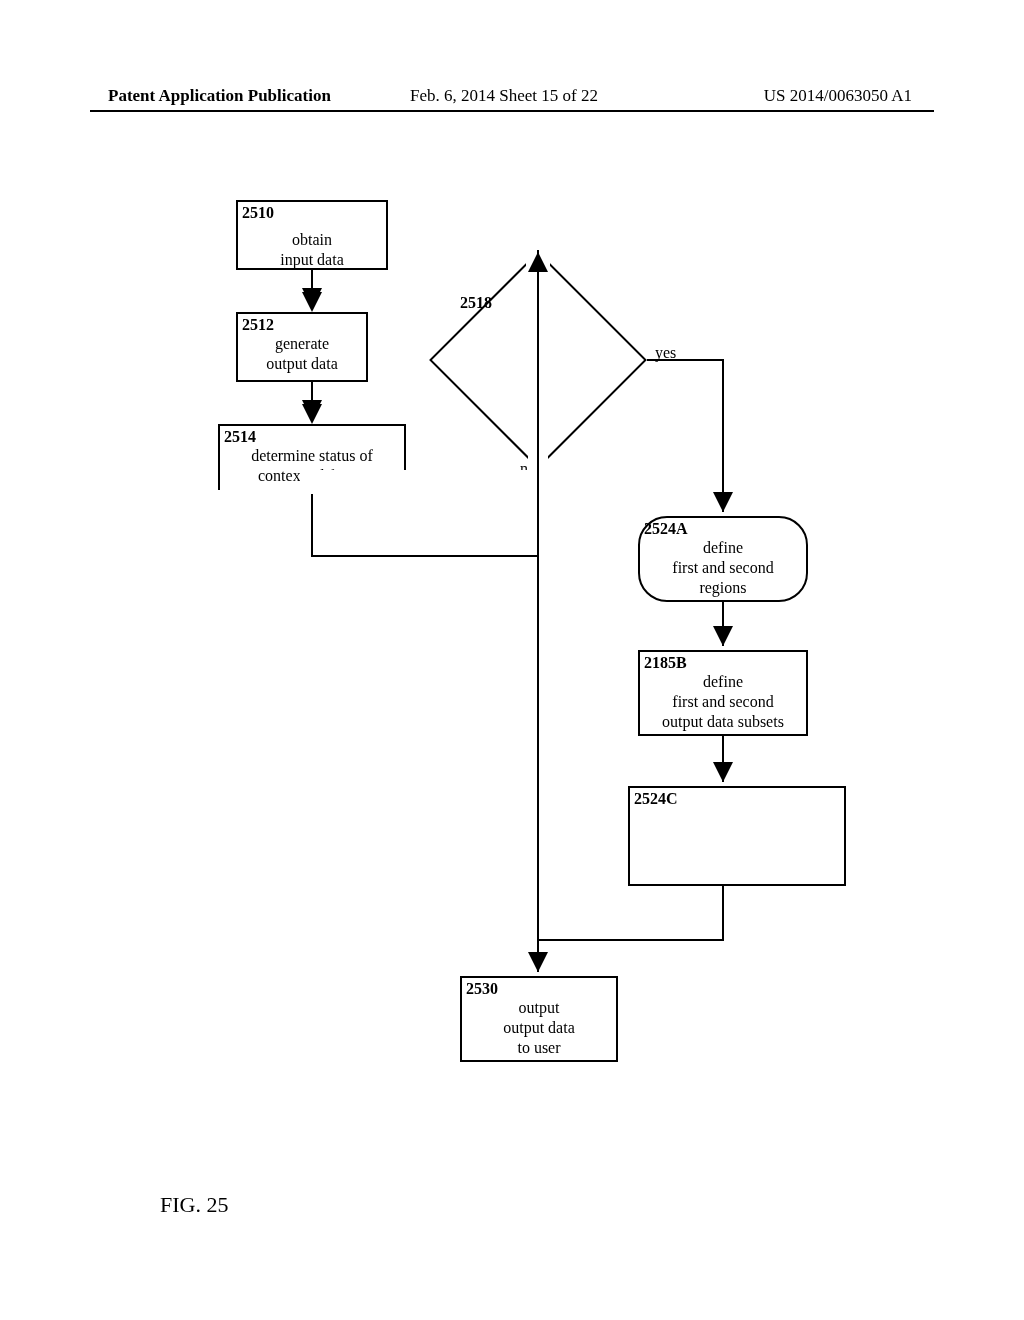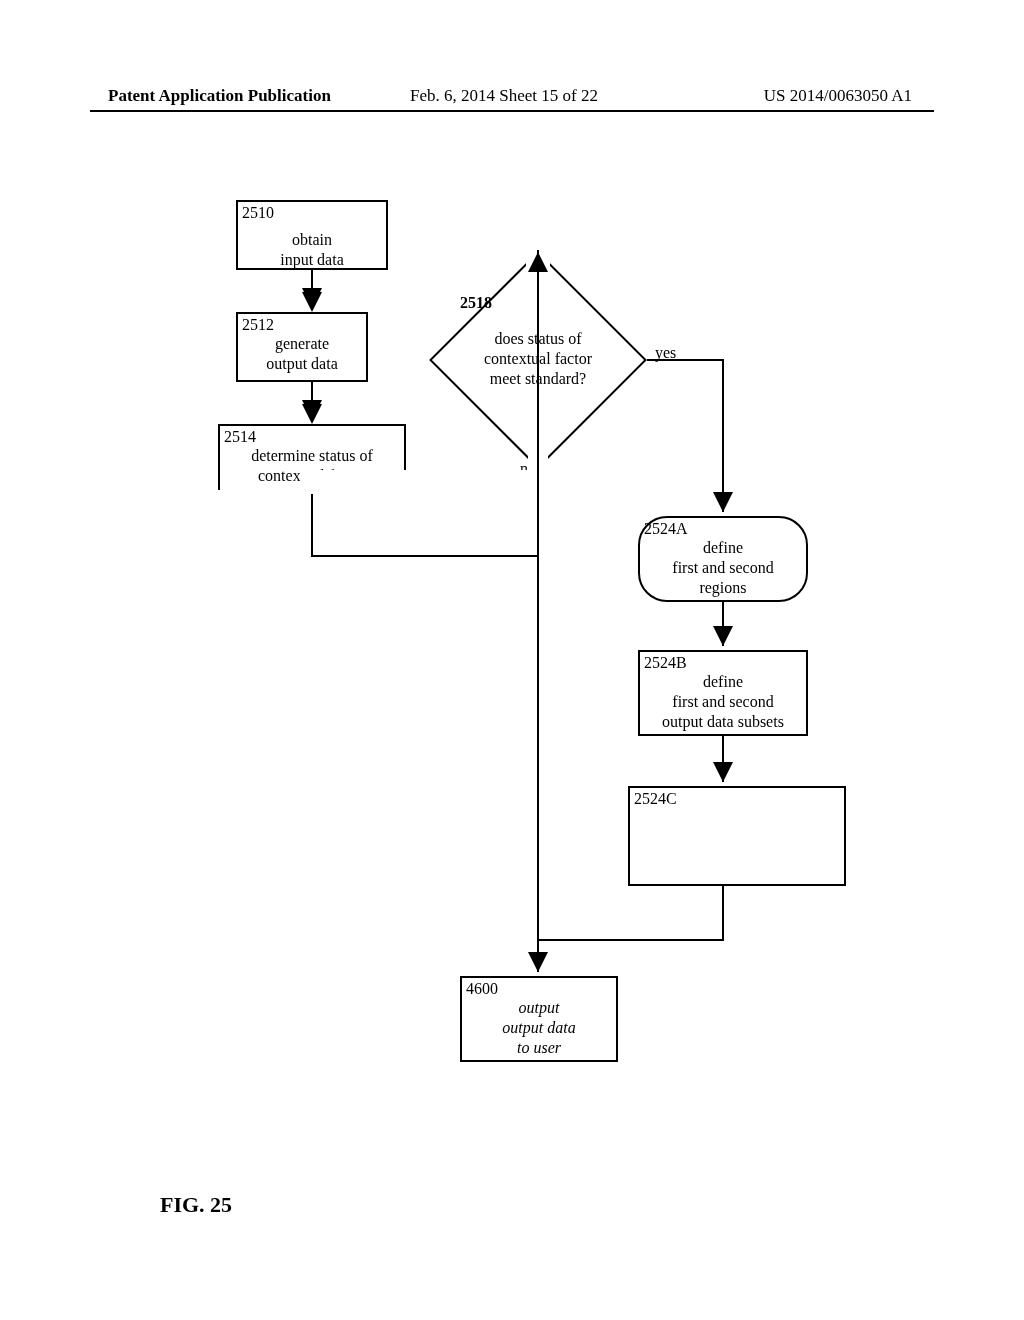--- a/index.html
+++ b/index.html
@@ -37,21 +37,21 @@
   }
   .box {
     position: absolute;
     border: 2px solid #000;
     background: #fff;
   }
   .box .ref {
     position: absolute;
     top: 2px;
     left: 4px;
-    font-weight: normal;
+    font-weight: bold;
     font-size: 16px;
     text-align: center;
   }
   .box .txt {
     position: absolute;
     width: 100%;
     text-align: center;
     font-size: 16px;
     line-height: 1.25;
   }
@@ -78,21 +78,21 @@
     font-size: 16px;
   }
   .edge-label {
     position: absolute;
     font-size: 16px;
   }
   .fig {
     position: absolute;
     left: 160px;
     top: 1192px;
-    font-weight: bold;
+    font-weight: normal;
     font-size: 22px;
   }
   svg.arrows {
     position: absolute;
     top: 0; left: 0;
     width: 1024px;
     height: 1320px;
     pointer-events: none;
   }
 </style>
@@ -123,48 +123,45 @@
   <div class="box" style="left:218px; top:424px; width:188px; height:70px;">
     <div class="ref">2514</div>
     <div class="txt" style="top:20px; white-space:pre-line;">determine status of
 contextual factor</div>
   </div>
 
   <div class="diamond-wrap" style="left:461px; top:283px; width:154px; height:154px;">
     <div class="diamond"></div>
   </div>
   <div class="diamond-ref" style="left:460px; top:294px;">2518</div>
-  <div class="diamond-label" style="left:438px; top:329px; width:200px; white-space:pre-line;">does status of
-contextual factor
-meet standard?</div>
 
   <div class="edge-label" style="left:655px; top:344px;">yes</div>
   <div class="edge-label" style="left:520px; top:460px;">no</div>
 
   <div class="box" style="left:638px; top:516px; width:170px; height:86px;border-radius:29px;">
     <div class="ref">2524A</div>
     <div class="txt" style="top:20px; white-space:pre-line;">define
 first and second
 regions</div>
   </div>
 
   <div class="box" style="left:638px; top:650px; width:170px; height:86px;">
-    <div class="ref">2524B</div>
+    <div class="ref">2185B</div>
     <div class="txt" style="top:20px; white-space:pre-line;">define
 first and second
 output data subsets</div>
   </div>
 
   <div class="box" style="left:628px; top:786px; width:218px; height:100px;">
     <div class="ref">2524C</div>
   </div>
 
   <div class="box" style="left:460px; top:976px; width:158px; height:86px;">
-    <div class="ref">4600</div>
-    <div class="txt" style="top:20px; white-space:pre-line;font-style:italic;">output
+    <div class="ref">2530</div>
+    <div class="txt" style="top:20px; white-space:pre-line;">output
 output data
 to user</div>
   </div>
 
   <svg class="arrows">
     <defs>
       <marker id="ah" markerWidth="12" markerHeight="12" refX="9" refY="5" orient="auto">
         <path d="M0,0 L10,5 L0,10 Z" fill="#000"></path>
       </marker>
     </defs>

